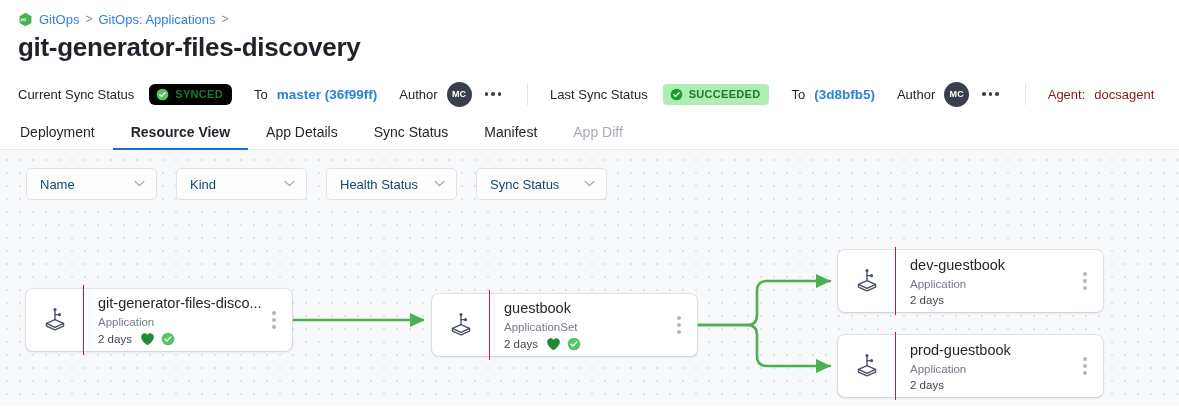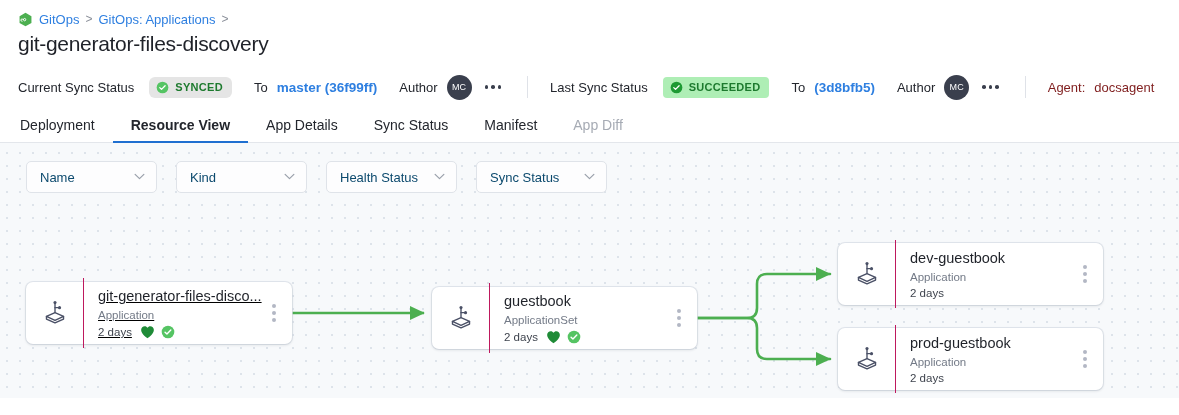--- a/index.html
+++ b/index.html
@@ -27,22 +27,22 @@
     color: #2e7fe0;
     font-size: 13px;
     cursor: pointer;
     white-space: nowrap;
   }
   .crumb-sep { color: #8a8f99; font-size: 12px; }
 
   
   .page-title {
     padding: 4px 0 0 18px;
-    font-size: 21px;
-    font-weight: normal;
+    font-size: 26px;
+    font-weight: bold;
     color: #1f2229;
     letter-spacing: -0.3px;
   }
 
   
   .status-bar {
     display: flex;
     align-items: center;
     height: 36px;
     margin-top: 13px;
@@ -60,39 +60,39 @@
     display: inline-flex;
     align-items: center;
     gap: 6px;
     border-radius: 4px;
     padding: 4px 9px 4px 7px;
     font-size: 11px;
     font-weight: bold;
     letter-spacing: 0.3px;
     white-space: nowrap;
   }
-  .badge.synced { background: #e5e5e5; color: #1d7a2e; border-radius: 6px; }
+  .badge.synced { background: #000000; color: #1d7a2e; border-radius: 6px; }
   .badge.succeeded { background: #aeeeb5; color: #1d7a2e; }
   .badge svg { display: block; flex: 0 0 auto; }
 
   .commit-link {
     color: #2e7fe0;
     font-weight: bold;
     font-size: 13.5px;
     white-space: nowrap;
     cursor: pointer;
   }
 
   .avatar {
     width: 25px; height: 25px;
     border-radius: 50%;
     background: #3a3f4d;
     color: #fff;
     font-size: 9px;
-    font-weight: normal;
+    font-weight: bold;
     display: flex;
     align-items: center;
     justify-content: center;
     letter-spacing: 0.2px;
     flex: 0 0 auto;
     text-align: center;
   }
   .kebab-h {
     display: flex; align-items: center; gap: 3px;
     padding: 6px 4px; cursor: pointer;
@@ -372,21 +372,21 @@
       </marker>
     </defs>
 
     <path d="M 292 170 L 424 170" stroke="#4caf50" stroke-width="2.6" fill="none" marker-end="url(#arrow)"></path>
 
     <path d="M 697 175 L 747 175 Q 757 175 757 165 L 757 141 Q 757 131 767 131 L 830 131" stroke="#4caf50" stroke-width="2.6" fill="none" stroke-linecap="round" marker-end="url(#arrow)"></path>
 
     <path d="M 697 175 L 747 175 Q 757 175 757 185 L 757 206 Q 757 216 767 216 L 830 216" stroke="#4caf50" stroke-width="2.6" fill="none" stroke-linecap="round" marker-end="url(#arrow)"></path>
   </svg>
 
-  <div class="node" style="left:26px; top:139px; width:266px; height:62px;text-decoration:underline;">
+  <div class="node" style="left:26px; top:139px; width:266px; height:62px;">
     <div class="node-icon">
       <svg width="26" height="26" viewBox="0 0 32 32" fill="none" stroke="#4a5066" stroke-width="1.7" stroke-linecap="round" stroke-linejoin="round">
         <path d="M16 3.5v12"></path>
         <circle cx="16" cy="3.2" r="1.9" fill="#4a5066" stroke="none"></circle>
         <circle cx="21.6" cy="9.4" r="1.9" fill="#4a5066" stroke="none"></circle>
         <path d="M16 9.4h4.1"></path>
         <path d="M16 15.5 L5.5 20.2 L16 25 L26.5 20.2 Z"></path>
         <path d="M5.5 20.2v3.2L16 28.2l10.5-4.8v-3.2"></path>
       </svg>
     </div>

